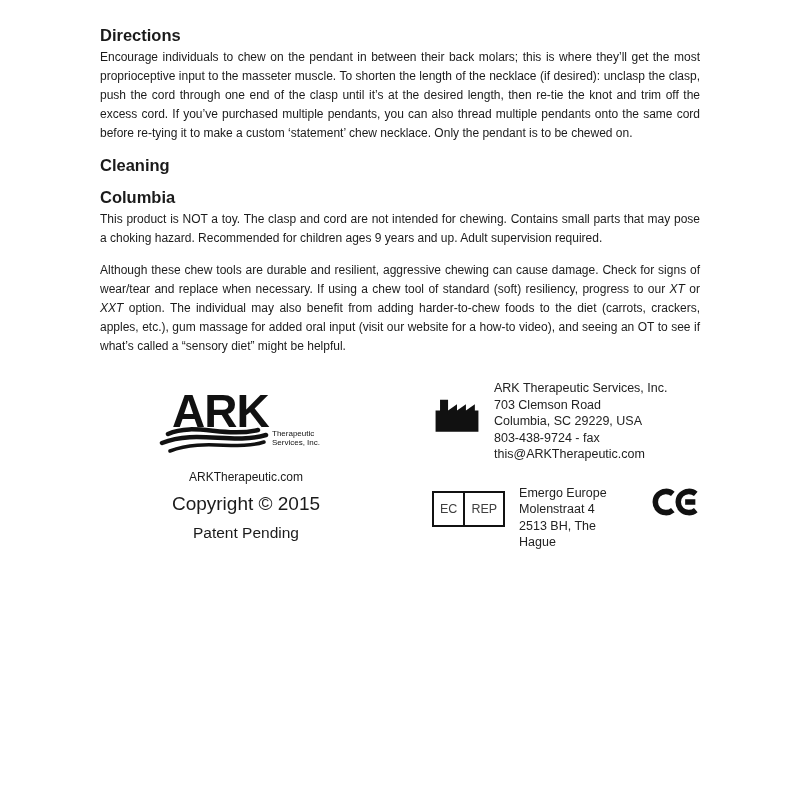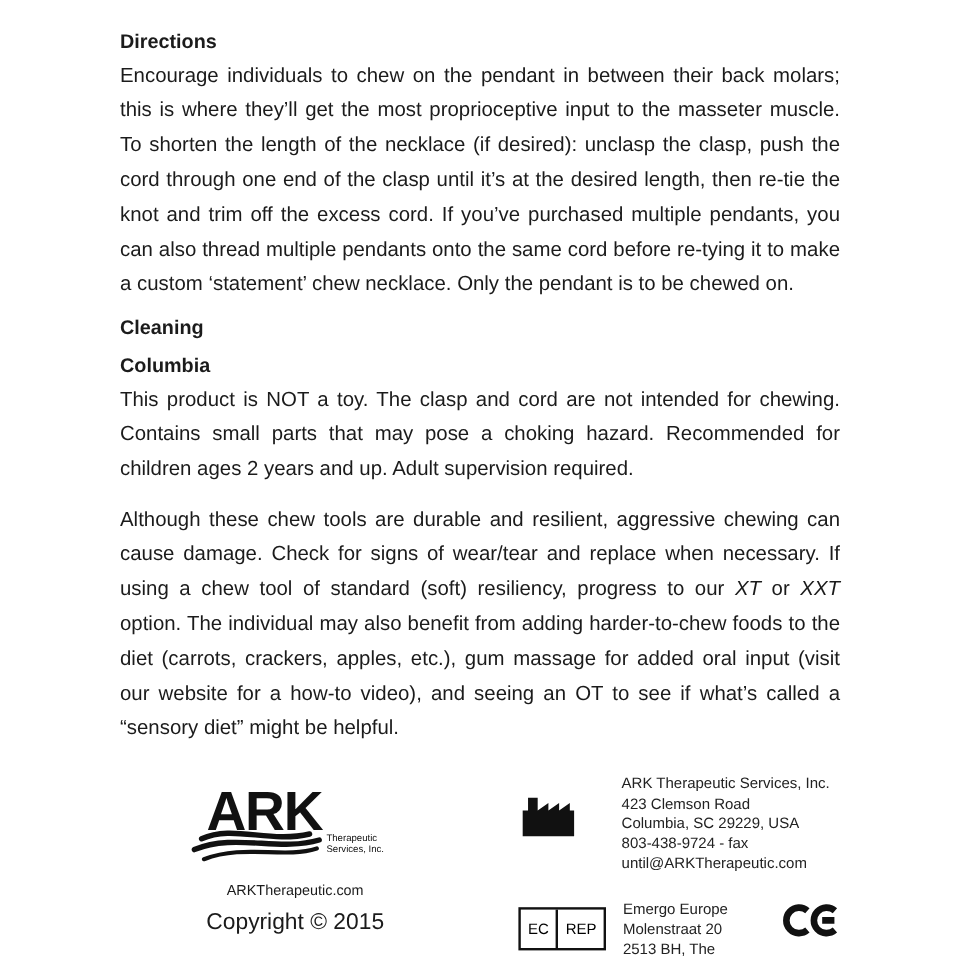--- a/index.html
+++ b/index.html
@@ -9,45 +9,45 @@
     font-family: "Liberation Sans", sans-serif;
     color: #1b1b1b;
     overflow: hidden;
   }
   .page { width: 800px; height: 580px; padding: 26px 100px 0 100px; }
   .section { margin-bottom: 13px; }
   .section-heading {
     font-size: 16.5px; font-weight: bold; margin-bottom: 3px;
   }
   .body-text {
-    font-size: 17px; line-height: 29px; text-align: justify;
+    font-size: 12px; line-height: 19px; text-align: justify;
   }
   .note { margin-top: 11px; }
   .note i { font-style: italic; }
 
   
   .footer { display: flex; margin-top: 22px; }
   .footer-left { width: 292px; text-align: center; padding-top: 2px; flex-shrink: 0; }
   .ark-logo { display: block; margin: 0 auto; }
   .website-text { font-size: 12px; margin-top: 10px; }
   .copyright-text { font-size: 19px; margin-top: 9px; }
   .patent-text { font-size: 15.5px; margin-top: 9px; }
 
   .footer-right { margin-left: 40px; padding-top: 2px; }
-  .mfr-row { display: flex; align-items: flex-start; gap: 24px; }
+  .mfr-row { display: flex; align-items: flex-start; }
   .factory-icon-wrap { width: 52px; flex-shrink: 0; margin-top: 14px; }
   .addr { font-size: 12.5px; line-height: 16.5px; color: #222; margin-left: 10px; }
   .eu-row { display: flex; align-items: flex-start; margin-top: 22px; }
   .ecrep {
     display: flex; border: 2px solid #111; height: 36px; margin-top: 6px;
     flex-shrink: 0; align-items: stretch;
   }
   .ecrep span {
     display: flex; align-items: center; justify-content: center;
-    font-size: 12.5px; color: #000000; padding: 0 6px;
+    font-size: 12.5px; color: #404040; padding: 0 6px;
   }
   .ecrep .ec-cell { border-right: 2px solid #111; }
   .eu-row .addr { margin-left: 14px; }
   .ce-mark { margin-left: 30px; margin-top: 0px; }
 </style>
 </head>
 <body>
 
 <div class="page">
 
@@ -55,67 +55,68 @@
     <div class="section-heading">Directions</div>
     <p class="body-text">Encourage individuals to chew on the pendant in between their back molars; this is where they’ll get the most proprioceptive input to the masseter muscle.  To shorten the length of the necklace (if desired):  unclasp the clasp, push the cord through one end of the clasp until it’s at the desired length, then re-tie the knot and trim off the excess cord.  If you’ve purchased multiple pendants, you can also thread multiple pendants onto the same cord before re-tying it to make a custom ‘statement’ chew necklace.  Only the pendant is to be chewed on.</p>
   </div>
 
   <div class="section">
     <div class="section-heading">Cleaning</div>
   </div>
 
   <div class="section">
     <div class="section-heading">Columbia</div>
-    <p class="body-text">This product is NOT a toy.  The clasp and cord are not intended for chewing.  Contains small parts that may pose a choking hazard.  Recommended for children ages 2 years and up.  Adult supervision required.</p>
+    <p class="body-text">This product is NOT a toy.  The clasp and cord are not intended for chewing.  Contains small parts that may pose a choking hazard.  Recommended for children ages 9 years and up.  Adult supervision required.</p>
   </div>
 
   <p class="body-text note"><span>Although these chew tools are durable and resilient, aggressive chewing can cause damage. Check for signs of wear/tear and replace when necessary.  If using a chew tool of standard (soft) resiliency, progress to our </span><i>XT</i><span> or </span><i>XXT</i><span> option.  The individual may also benefit from adding harder-to-chew foods to the diet (carrots, crackers, apples, etc.), gum massage for added oral input (visit our website for a how-to video), and seeing an OT to see if what’s called a “sensory diet” might be helpful.</span></p>
 
   <div class="footer">
 
     <div class="footer-left">
       <svg class="ark-logo" width="200" height="80" viewBox="0 0 200 80" aria-hidden="true">
         <text x="26" y="47" font-family="Liberation Sans, sans-serif" font-size="46" font-weight="bold" letter-spacing="-1" fill="#111">ARK</text>
         <text x="126" y="56" font-family="Liberation Sans, sans-serif" font-size="8" fill="#111">Therapeutic</text>
         <text x="126" y="65" font-family="Liberation Sans, sans-serif" font-size="8" fill="#111">Services, Inc.</text>
         <g stroke="#111" fill="none" stroke-linecap="round">
           <path d="M22,54 C48,42 78,58 112,50" stroke-width="4.5"></path>
           <path d="M16,63 C50,49 86,65 120,55" stroke-width="4.5"></path>
           <path d="M24,71 C58,58 90,71 118,62" stroke-width="3.5"></path>
         </g>
       </svg>
       <div class="website-text">ARKTherapeutic.com</div>
       <div class="copyright-text">Copyright © 2015</div>
+      <div class="patent-text">Patent Pending</div>
     </div>
 
     <div class="footer-right">
 
       <div class="mfr-row">
         <div class="factory-icon-wrap">
           <svg width="50" height="40" viewBox="0 0 56 44" aria-hidden="true">
             <path fill="#111" d="M4,42 V18 h5 V6 h9 v12 l10,-7 v7 l10,-7 v7 l10,-7 v7 h4 v24 z"></path>
           </svg>
         </div>
         <div class="addr">
           <div>ARK Therapeutic Services, Inc.</div>
-          <div>423 Clemson Road</div>
+          <div>703 Clemson Road</div>
           <div>Columbia, SC 29229, USA</div>
           <div>803-438-9724 - fax</div>
-          <div>until@ARKTherapeutic.com</div>
+          <div>this@ARKTherapeutic.com</div>
         </div>
       </div>
 
       <div class="eu-row">
         <div class="ecrep">
           <span class="ec-cell">EC</span>
           <span class="rep-cell">REP</span>
         </div>
         <div class="addr">
           <div>Emergo Europe</div>
-          <div>Molenstraat 20</div>
+          <div>Molenstraat 4</div>
           <div>2513 BH, The Hague</div>
 
         </div>
         <svg class="ce-mark" width="54" height="34" viewBox="0 0 56 34" aria-hidden="true">
           <g stroke="#111" stroke-width="6.5" fill="none">
             <path d="M24.5,7.5 A12.5,12.5 0 1 0 24.5,26.5"></path>
             <path d="M51.5,7.5 A12.5,12.5 0 1 0 51.5,26.5"></path>
             <path d="M39,17 h12"></path>
           </g>
         </svg>

